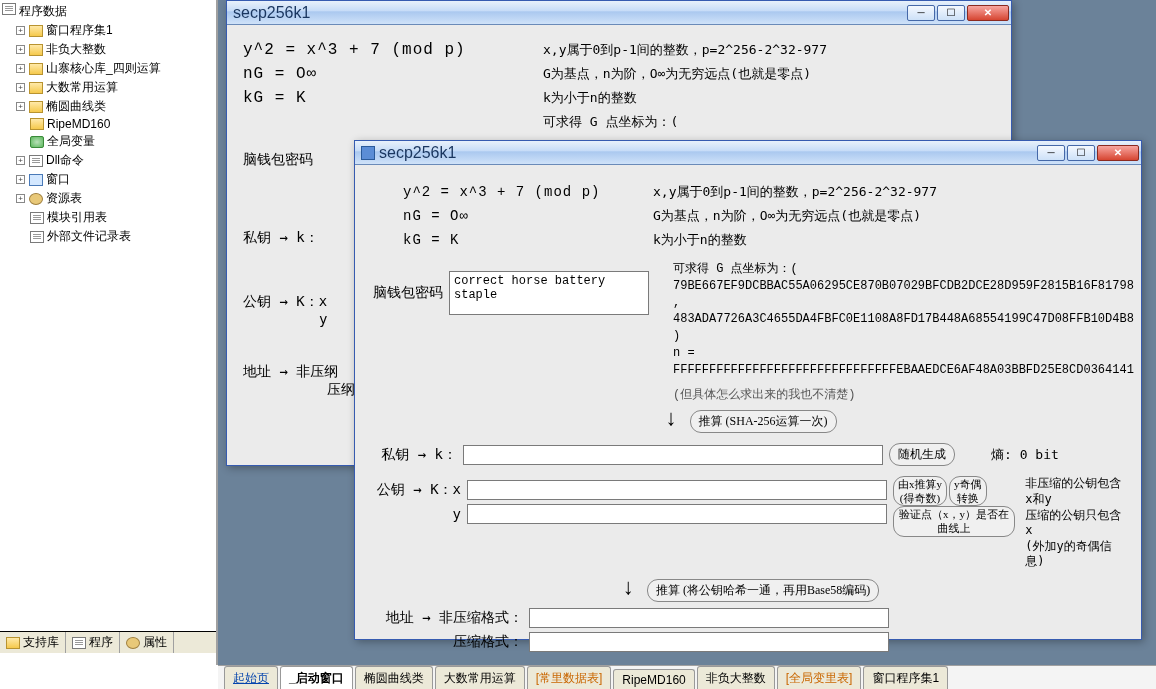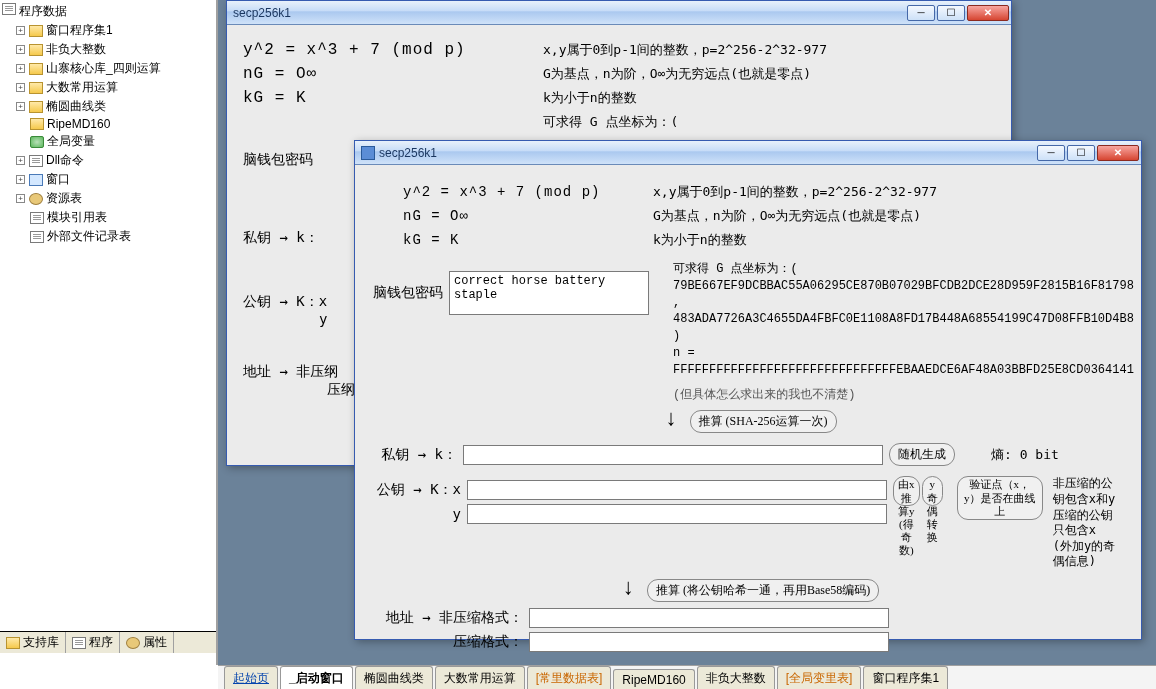--- a/index.html
+++ b/index.html
@@ -28,21 +28,21 @@
 .btab.active { background: #fff; font-weight: bold; }
 .btab.orange { color: #c96600; }
 .btab.blue { color: #0645ad; }
 .btab.blue.u { text-decoration: underline; }
 
 .win { position: absolute; background: #ebebeb; border: 1px solid #365bb0; box-shadow: 2px 2px 8px rgba(0,0,0,0.3); }
 .win1 { left: 8px; top: 0; width: 786px; height: 466px; }
 .win2 { left: 136px; top: 140px; width: 788px; height: 500px; z-index: 10; }
 
 .titlebar { height: 24px; background: linear-gradient(#e8f1fb, #c5dbf7 45%, #aac8ef 46%, #cfe2f9); border-bottom: 1px solid #6a8ab8; display: flex; align-items: center; padding: 0 2px 0 6px; }
-.titlebar .ttl { flex: 1; color: #1a365f; font-family: Tahoma, Arial; font-size: 12px; }
+.titlebar .ttl { flex: 1; color: #1a365f; font-family: Tahoma, Arial; font-size: 16px; }
 .titlebar .wbtn { width: 28px; height: 16px; margin-left: 2px; border: 1px solid #4568a8; border-radius: 2px; display: inline-flex; align-items: center; justify-content: center; font-size: 10px; background: linear-gradient(#f4f8fe,#cde1f8); }
 .titlebar .close { background: linear-gradient(#f8a6a0,#d64531); color:#fff; border-color:#8b2a1f; width: 42px; font-weight: bold; }
 
 .body { position: absolute; top: 24px; left: 0; right: 0; bottom: 0; padding: 10px 16px; font-family: "SimSun","宋体",monospace; }
 .dotted .body { background-image: radial-gradient(#999 0.6px, transparent 0.6px); background-size: 8px 8px; background-position: 4px 4px; }
 
 .formula-row { display: flex; align-items: center; margin: 6px 0; }
 .formula { font-family: "Courier New", monospace; font-size: 16px; width: 300px; letter-spacing: 1px; }
 .small-formula .formula { font-size: 14px; width: 250px; }
 .desc { font-size: 13px; }
@@ -250,21 +250,21 @@
         <div style="flex:0 0 auto">
           <div class="field-row" style="margin:4px 0">
             <span class="lbl" style="width:88px">公钥 → K：x</span>
             <input type="text" style="width: 420px;">
           </div>
           <div class="field-row" style="margin:4px 0">
             <span class="lbl" style="width:88px">y</span>
             <input type="text" style="width: 420px;">
           </div>
         </div>
-        <div style="display:flex;flex-direction:row;gap:14px">
+        <div style="display:flex;flex-direction:column;gap:0">
           <div style="display:flex;gap:2px">
             <button class="btn btn-sm" style="white-space:pre-line;height:30px">由x推算y
 (得奇数)</button>
             <button class="btn btn-sm" style="white-space:pre-line;height:30px">y奇偶
 转换</button>
           </div>
           <button class="btn btn-sm">验证点（x，y）是否在曲线上</button>
         </div>
         <div class="tiny" style="white-space:pre-line;line-height:1.3;margin-left:4px">非压缩的公钥包含x和y
 压缩的公钥只包含x

